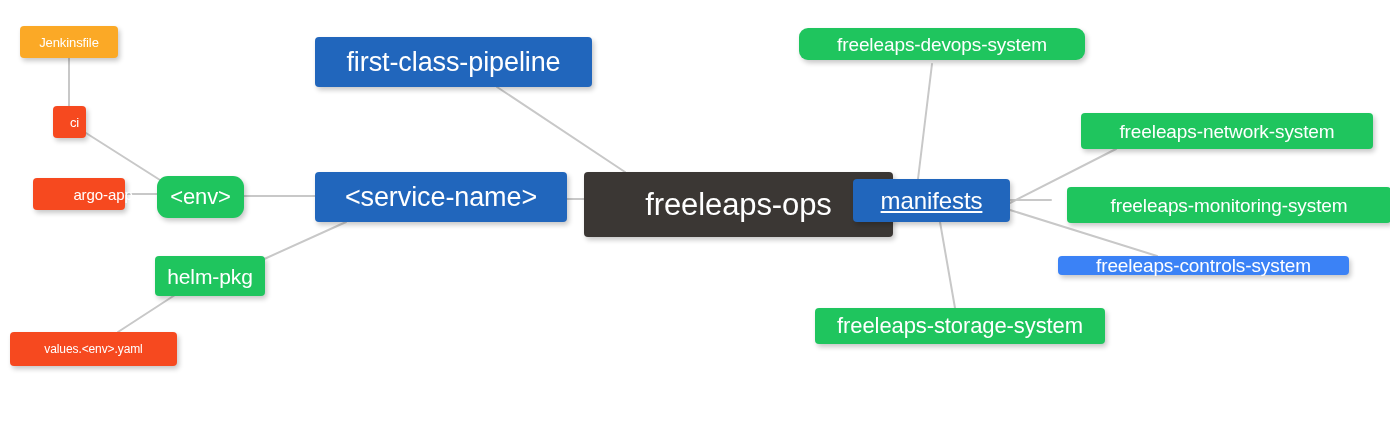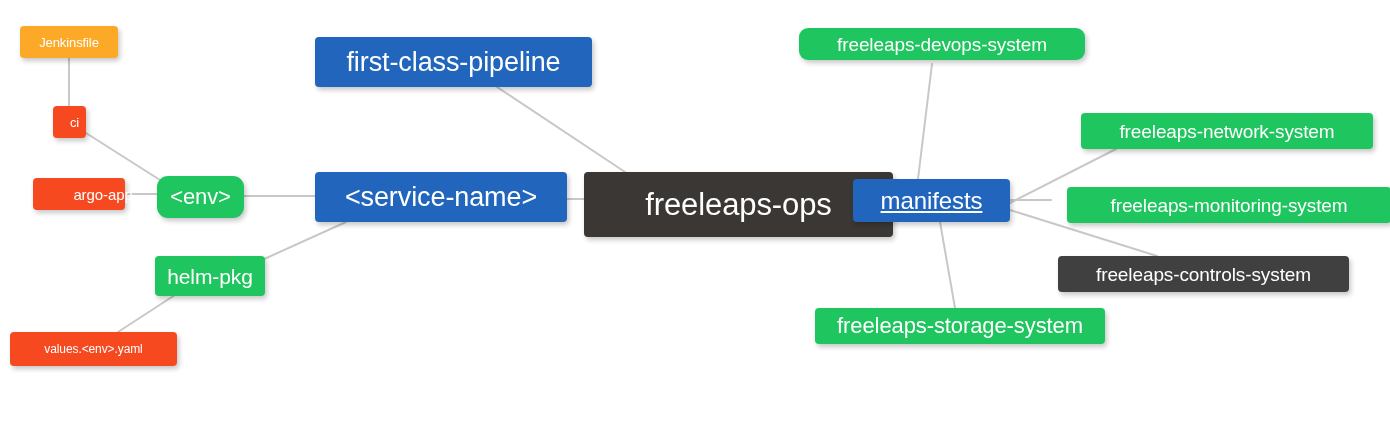--- a/index.html
+++ b/index.html
@@ -99,20 +99,20 @@
       </div>
       <div class="node" style="left: 799px; top: 28px; width: 286px; height: 32px; background: rgb(31, 197, 94); font-size: 19px; border-radius: 9px;">
         <span class="node-label">freeleaps-devops-system</span>
       </div>
       <div class="node" style="left: 1056px; top: 113px; width: 292px; height: 36px; background: rgb(31, 197, 94); font-size: 19px; margin-left: 25px;">
         <span class="node-label">freeleaps-network-system</span>
       </div>
       <div class="node" style="left: 1051px; top: 187px; width: 324px; height: 36px; background: rgb(31, 197, 94); font-size: 19px; margin-left: 16px;">
         <span class="node-label">freeleaps-monitoring-system</span>
       </div>
-      <div class="node" style="left: 1058px; top: 256px; width: 291px; height: 36px; background: #404040; font-size: 19px;">
+      <div class="node" style="left: 1058px; top: 256px; width: 291px; height: 19px; background: #3b82f6; font-size: 19px;">
         <span class="node-label">freeleaps-controls-system</span>
       </div>
       <div class="node" style="left: 815px; top: 308px; width: 290px; height: 36px; background: rgb(31, 197, 94); font-size: 22px;">
         <span class="node-label">freeleaps-storage-system</span>
       </div>
     </div>
 </div>
 
 </body></html>

